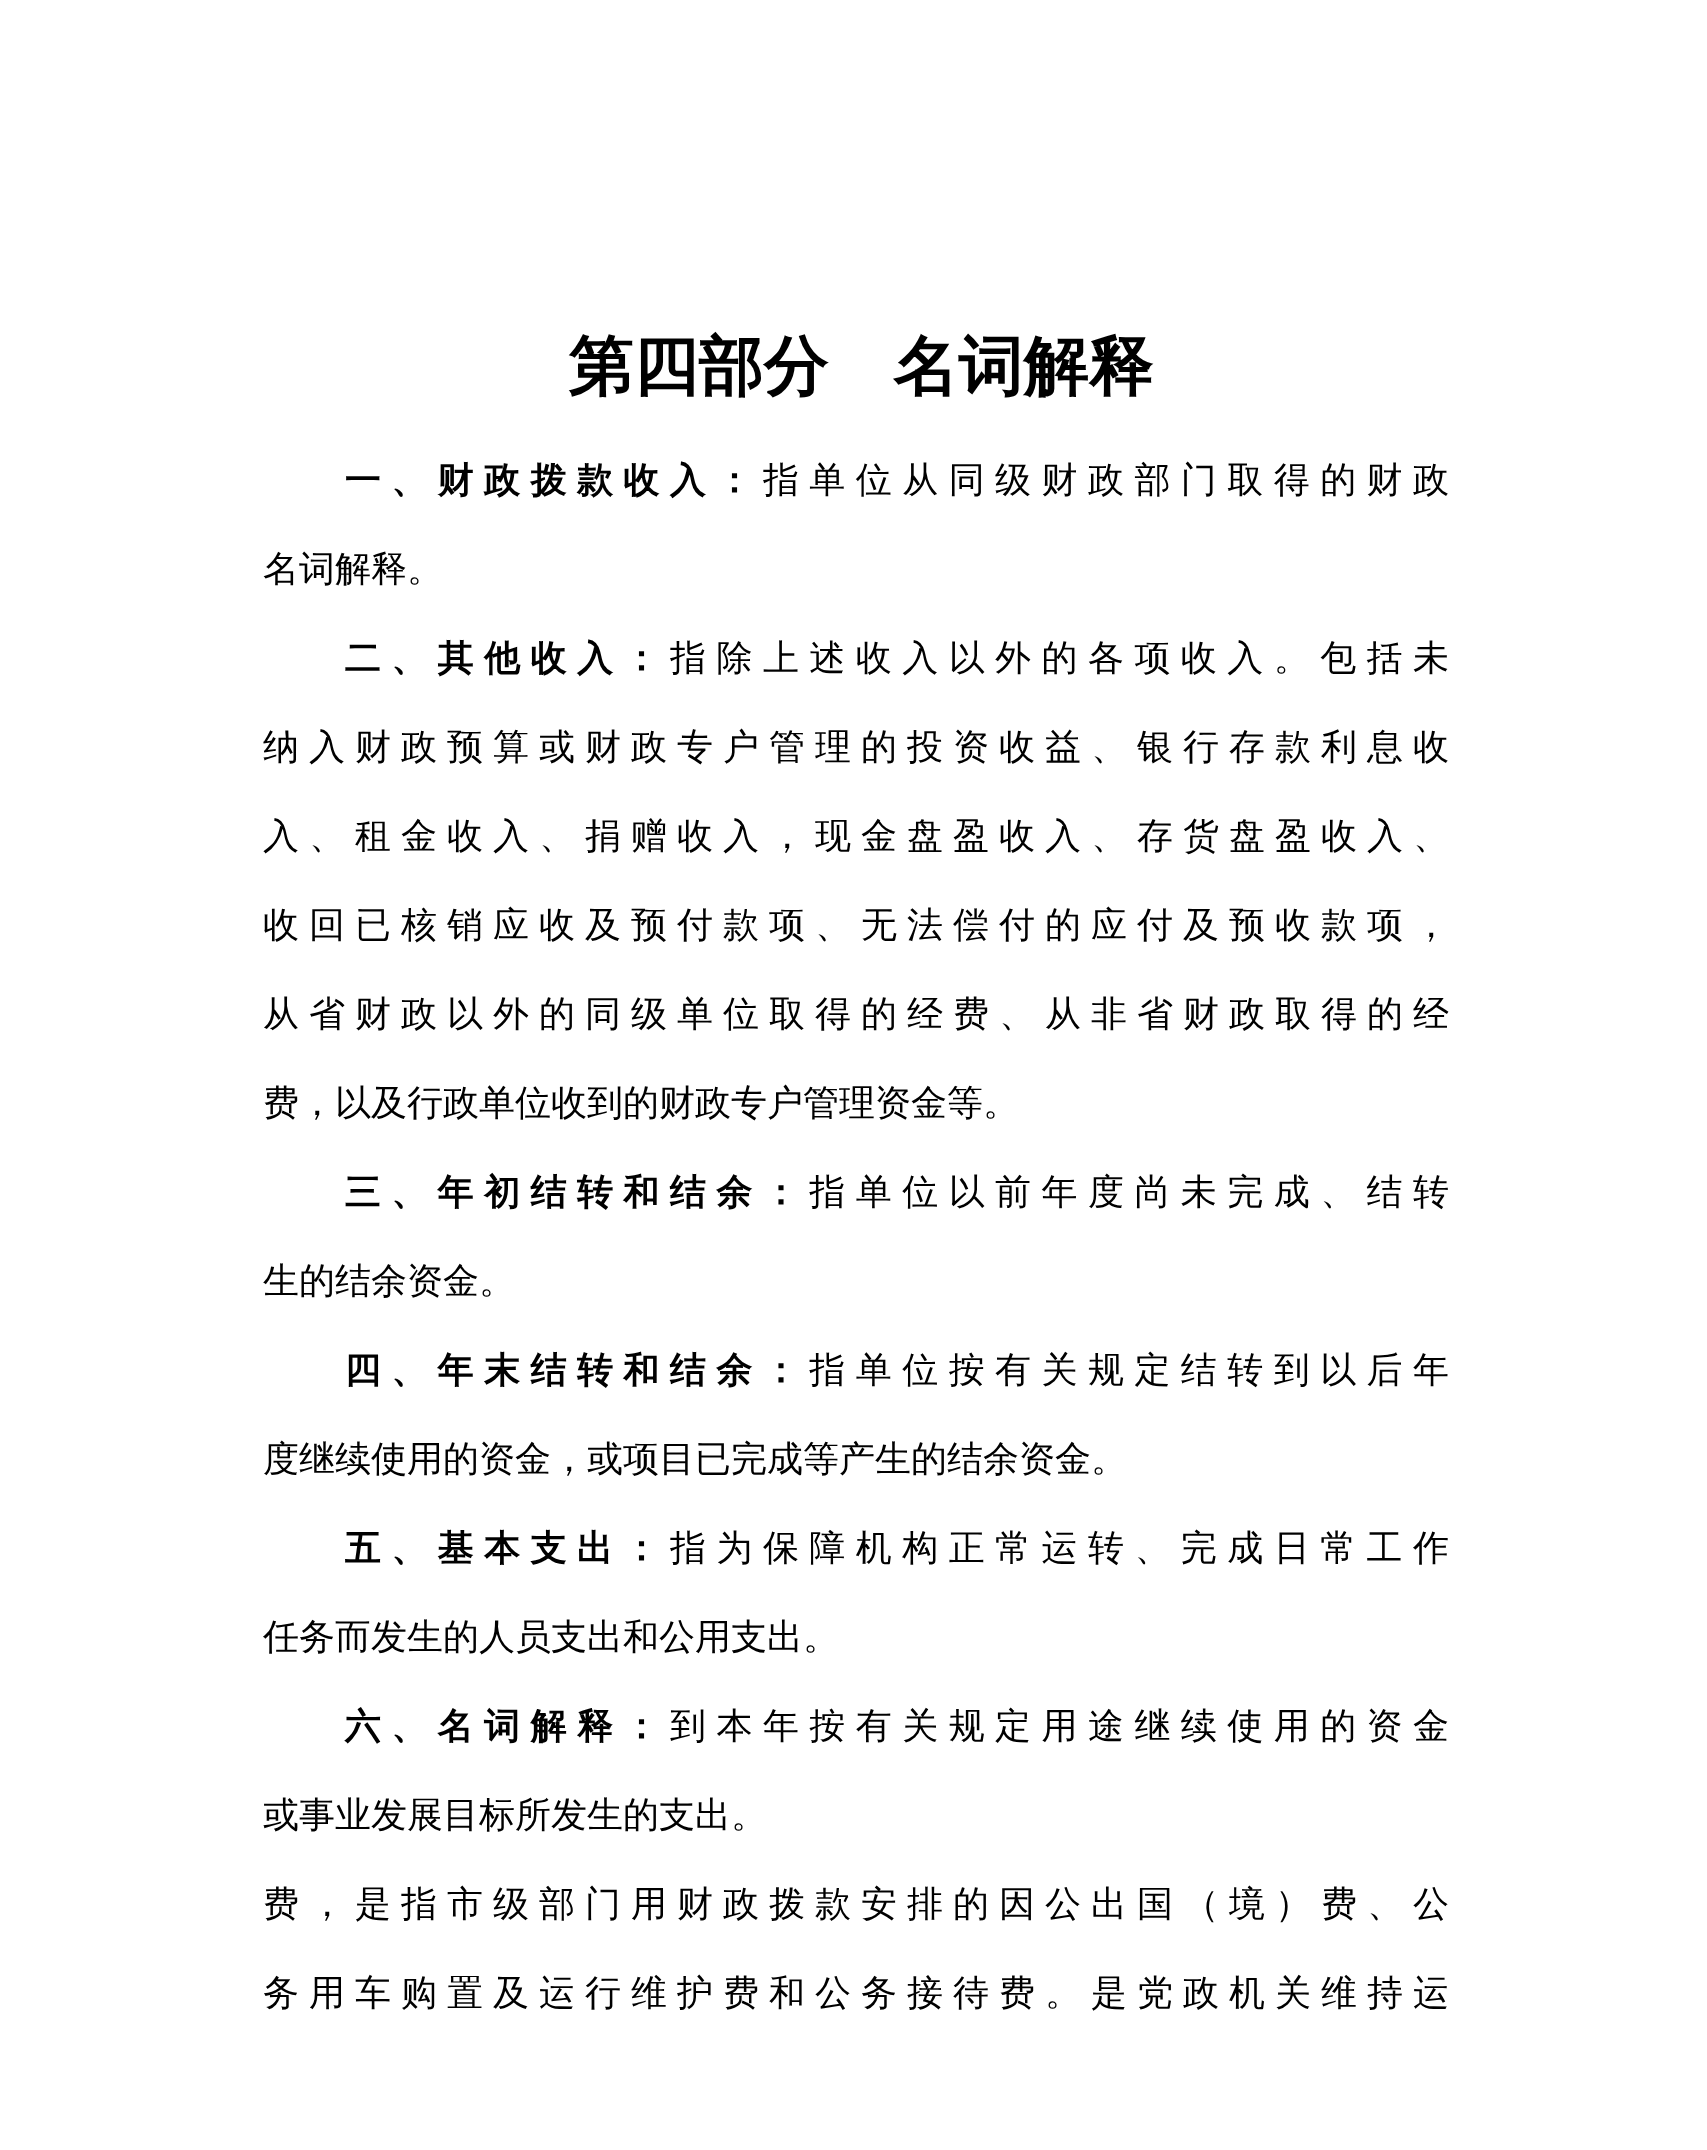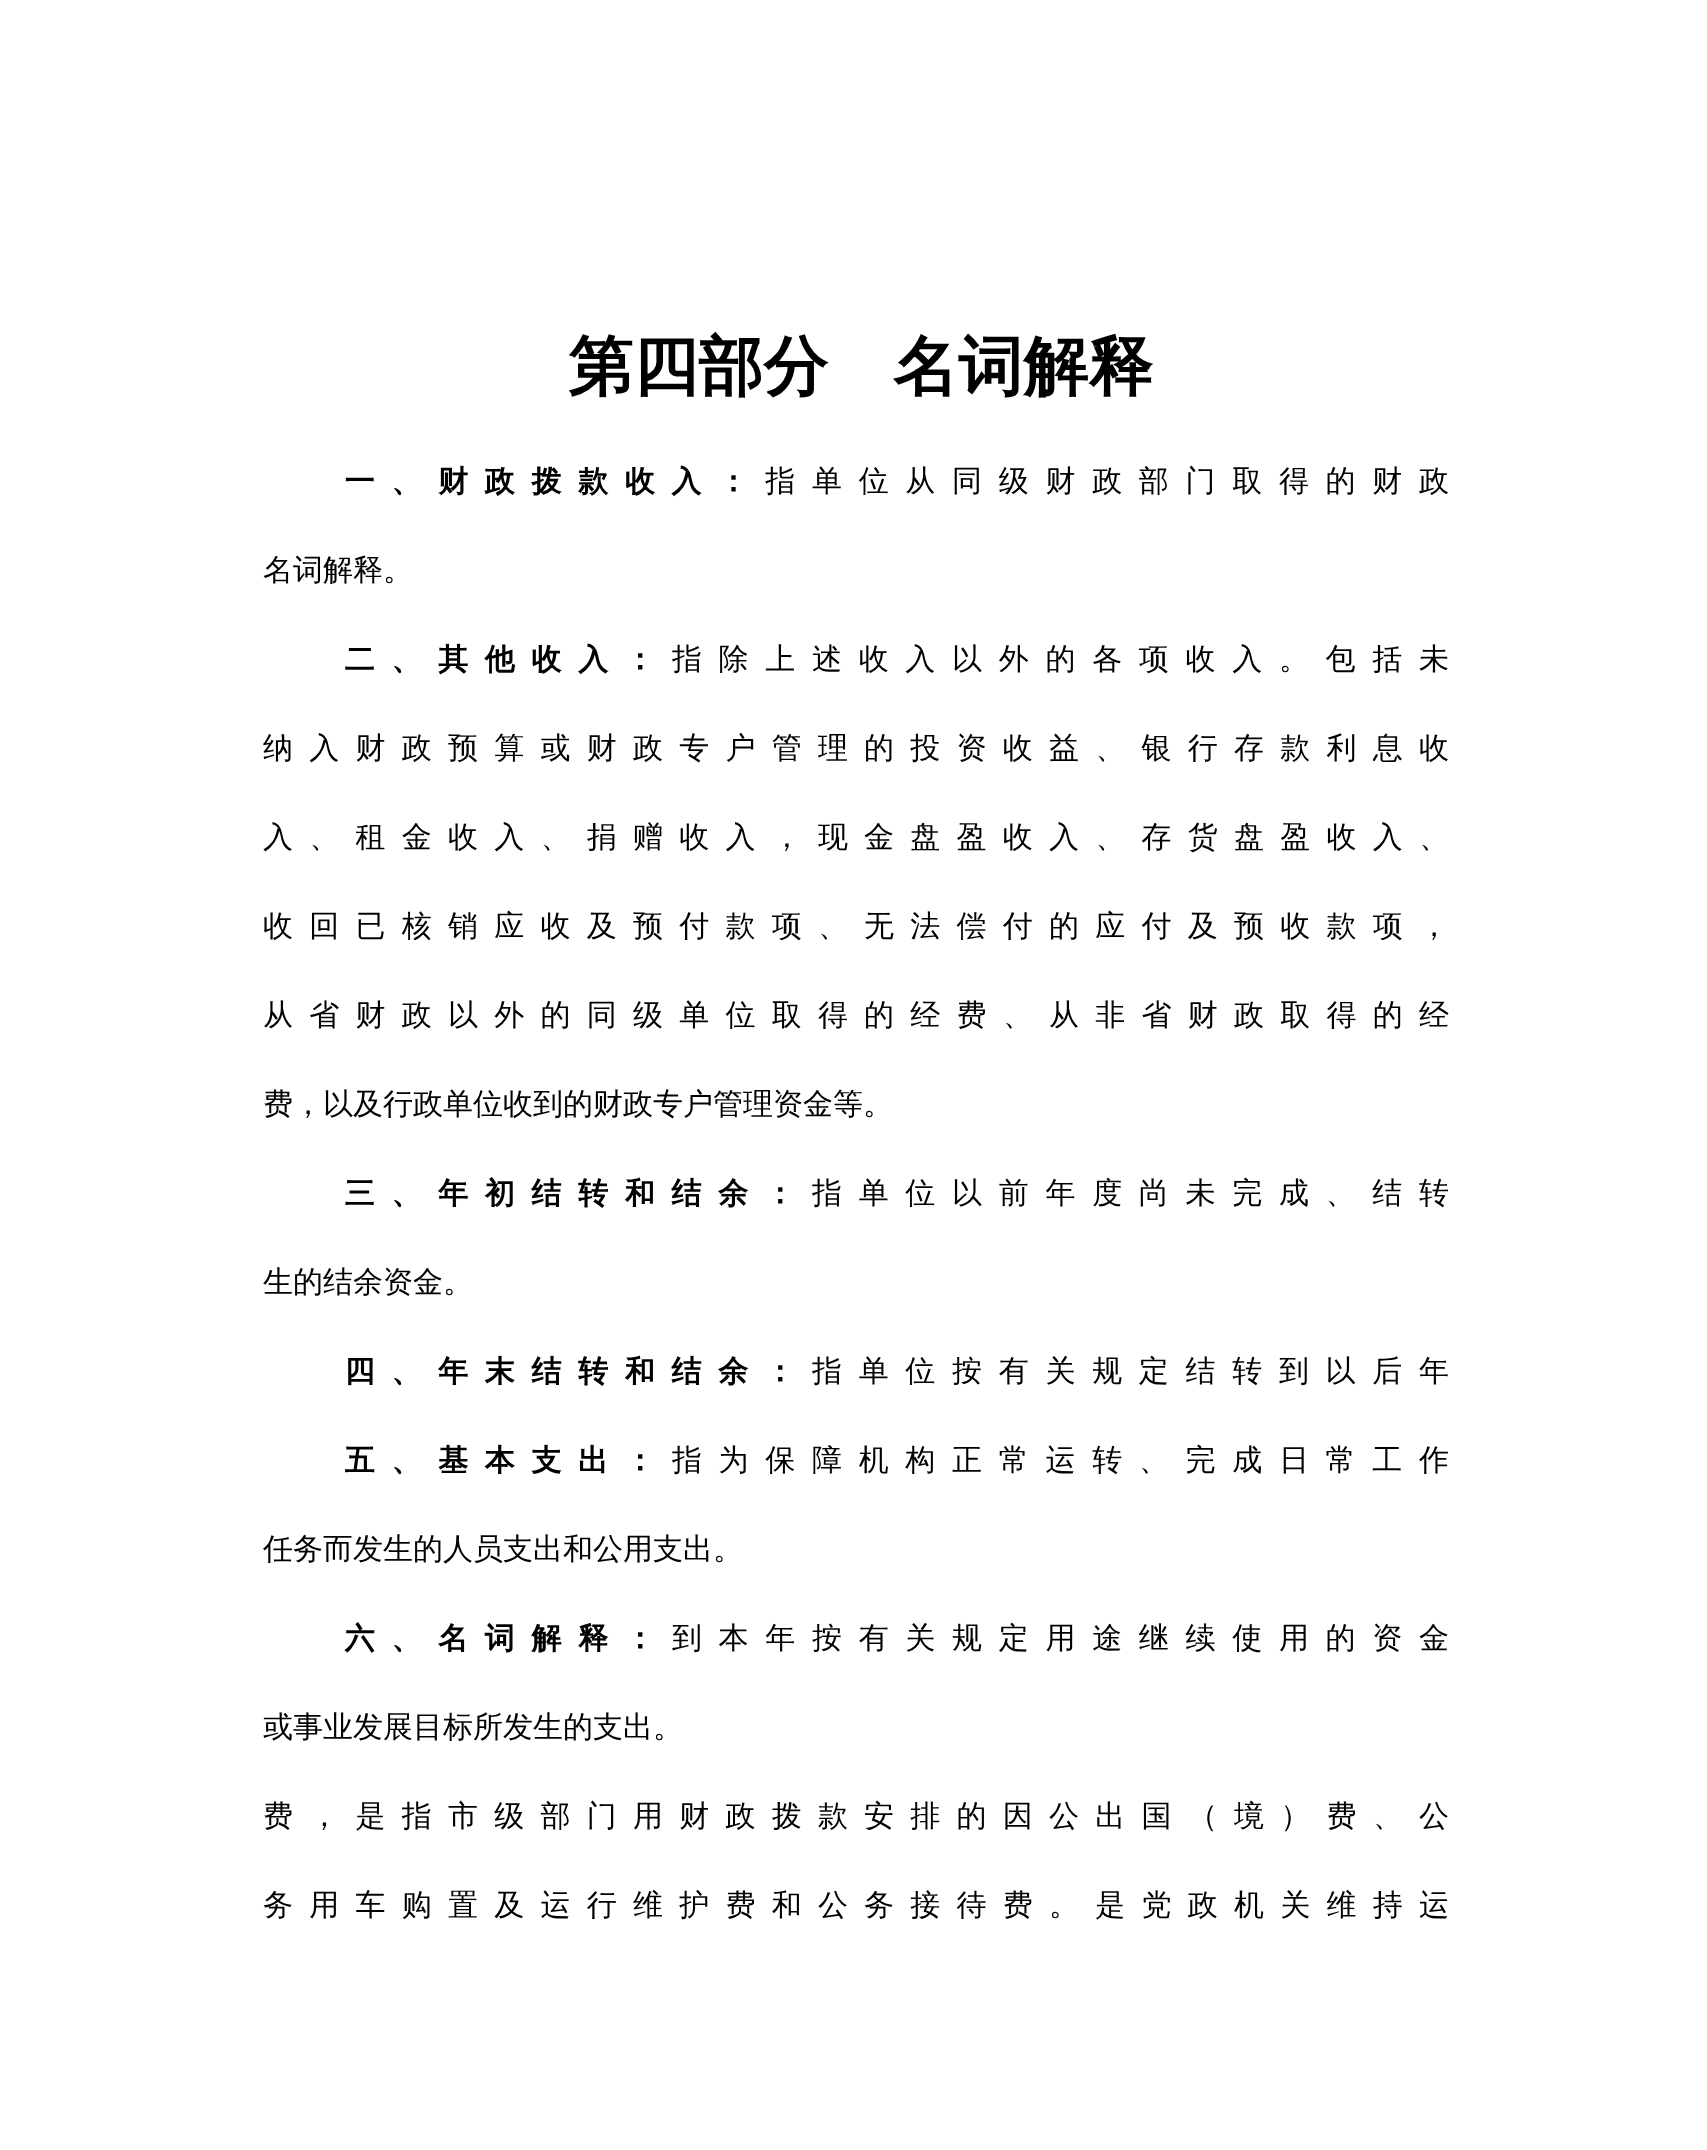--- a/index.html
+++ b/index.html
@@ -32,21 +32,21 @@
   }
   .doc-body {
     position: absolute;
     top: 436px;
     left: 263px;
     width: 1186px;
   }
   .line {
     height: 89px;
     line-height: 89px;
-    font-size: 30px;
+    font-size: 36px;
     text-align: justify;
     text-align-last: justify;
     text-justify: inter-character;
     white-space: nowrap;
   }
   .line.indent {
     padding-left: 82px;
   }
   .line.nojust {
     text-align: left;
@@ -66,20 +66,21 @@
       <div class="line nojust"><span class="seg">名词解释。</span></div>
       <div class="line indent"><span class="seg b">二、其他收入：</span><span class="seg">指除上述收入以外的各项收入。包括未</span></div>
       <div class="line"><span class="seg">纳入财政预算或财政专户管理的投资收益、银行存款利息收</span></div>
       <div class="line"><span class="seg">入、租金收入、捐赠收入，现金盘盈收入、存货盘盈收入、</span></div>
       <div class="line"><span class="seg">收回已核销应收及预付款项、无法偿付的应付及预收款项，</span></div>
       <div class="line"><span class="seg">从省财政以外的同级单位取得的经费、从非省财政取得的经</span></div>
       <div class="line nojust"><span class="seg">费，以及行政单位收到的财政专户管理资金等。</span></div>
       <div class="line indent"><span class="seg b">三、年初结转和结余：</span><span class="seg">指单位以前年度尚未完成、结转</span></div>
       <div class="line nojust"><span class="seg">生的结余资金。</span></div>
       <div class="line indent"><span class="seg b">四、年末结转和结余：</span><span class="seg">指单位按有关规定结转到以后年</span></div>
+      <div class="line nojust"><span class="seg">度继续使用的资金，或项目已完成等产生的结余资金。</span></div>
       <div class="line indent"><span class="seg b">五、基本支出：</span><span class="seg">指为保障机构正常运转、完成日常工作</span></div>
       <div class="line nojust"><span class="seg">任务而发生的人员支出和公用支出。</span></div>
       <div class="line indent"><span class="seg b">六、名词解释：</span><span class="seg">到本年按有关规定用途继续使用的资金</span></div>
       <div class="line nojust"><span class="seg">或事业发展目标所发生的支出。</span></div>
       <div class="line"><span class="seg">费，是指市级部门用财政拨款安排的因公出国（境）费、公</span></div>
       <div class="line"><span class="seg">务用车购置及运行维护费和公务接待费。是党政机关维持运</span></div>
     </div>
 
 </div>
 

